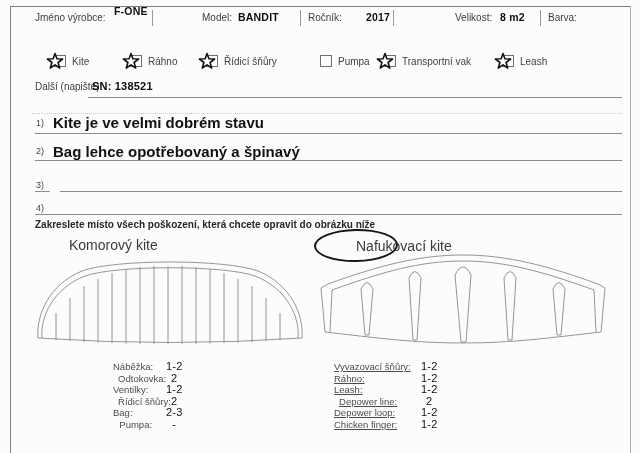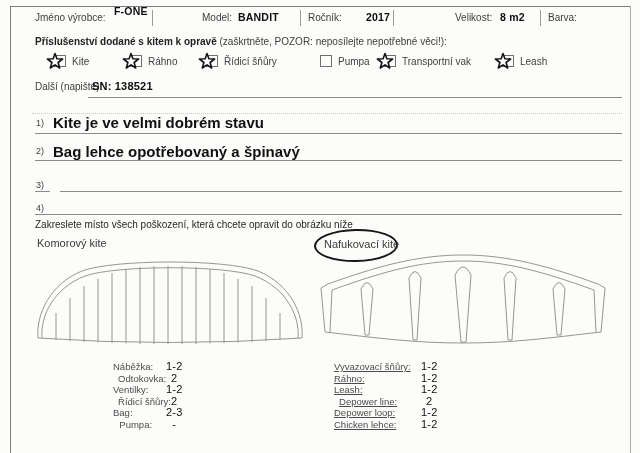--- a/index.html
+++ b/index.html
@@ -15,22 +15,22 @@
   .lbl{font-size:10px;color:#3d3d3d;text-align:center;}
   .lbl-b{font-size:10px;color:#222;font-weight:bold;}
   .val{font-size:10.5px;font-weight:bold;color:#0e0e0e;letter-spacing:.2px;}
   .vsep{position:absolute;width:1px;height:16px;top:10px;background:#9a9a9a;}
   .chk-item{position:absolute;top:52px;display:flex;align-items:center;gap:4px;}
   .chk-lbl{font-size:10px;color:#3f3f3f;}
   .hline{position:absolute;height:1px;background:#8b8b8b;}
   .dotline{position:absolute;height:0;border-top:1px dotted #c9c9c9;}
   .linenum{font-size:9px;color:#444;}
   .lineval{font-size:15px;font-weight:bold;color:#111;}
-  .instruction{font-size:10px;font-weight:normal;color:#262626;}
-  .diagram-title{font-size:11px;color:#3a3a3a;}
+  .instruction{font-size:10px;font-weight:bold;color:#262626;}
+  .diagram-title{font-size:14px;color:#3a3a3a;margin-left:32px;}
   .circle-mark{position:absolute;left:314px;top:229px;width:80px;height:29px;
     border:2px solid #161616;border-radius:50%;transform:rotate(-1deg);}
   .plist{position:absolute;font-size:9.5px;color:#4c4c4c;line-height:11.5px;}
   .plist .row{display:flex;justify-content:center;}
   .plist .row .v{font-weight:normal;color:#101010;font-size:11px;letter-spacing:.2px;}
   .plist-left .row .l{width:53px;}
   .plist-right .row .l{width:87px;text-decoration:underline;}
   svg{display:block;}
   .kite-svg{position:absolute;}
 </style>
@@ -50,21 +50,20 @@
   <span class="abs val" style="left:238px;top:11px">BANDIT</span>
   <div class="vsep" style="left:300px;"></div>
   <span class="abs lbl" style="left:308px;top:12px">Ročník:</span>
   <span class="abs val" style="left:366px;top:11px">2017</span>
   <div class="vsep" style="left:393px;"></div>
   <span class="abs lbl" style="left:455px;top:12px">Velikost:</span>
   <span class="abs val" style="left:500px;top:11px">8 m2</span>
   <div class="vsep" style="left:540px;"></div>
   <span class="abs lbl" style="left:548px;top:12px">Barva:</span>
 
-  <span class="abs" style="left:35px;top:31px"><span class="lbl-b">Příslušenství dodané s kitem k opravě</span><span class="lbl"> (zaškrtněte, POZOR: neposílejte nepotřebné věci!):</span></span>
 
   <div class="chk-item" style="left:46px">
     <svg width="22" height="19" viewBox="0 0 22 19">
       <rect x="8.5" y="3.5" width="11" height="11" fill="none" stroke="#6f6f6f" stroke-width="1"></rect>
       <path d="M9,1.5 L10.9,6.8 L16.6,7 L12.1,10.5 L13.7,16 L9,12.8 L4.3,16 L5.9,10.5 L1.4,7 L7.1,6.8 Z" fill="#fcfcfa" stroke="#141414" stroke-width="1.6" stroke-linejoin="round"></path>
     </svg>
     <span class="chk-lbl">Kite</span>
   </div>
   <div class="chk-item" style="left:122px">
     <svg width="22" height="19" viewBox="0 0 22 19">
@@ -211,18 +210,18 @@
       </div>
     <div class="row">
         <span class="l">Depower line:</span>
         <span class="v">2</span>
       </div>
     <div class="row">
         <span class="l">Depower loop:</span>
         <span class="v">1-2</span>
       </div>
     <div class="row">
-        <span class="l">Chicken lehce:</span>
+        <span class="l">Chicken finger:</span>
         <span class="v">1-2</span>
       </div>
   </div>
 
 </div>
 
 </body></html>

